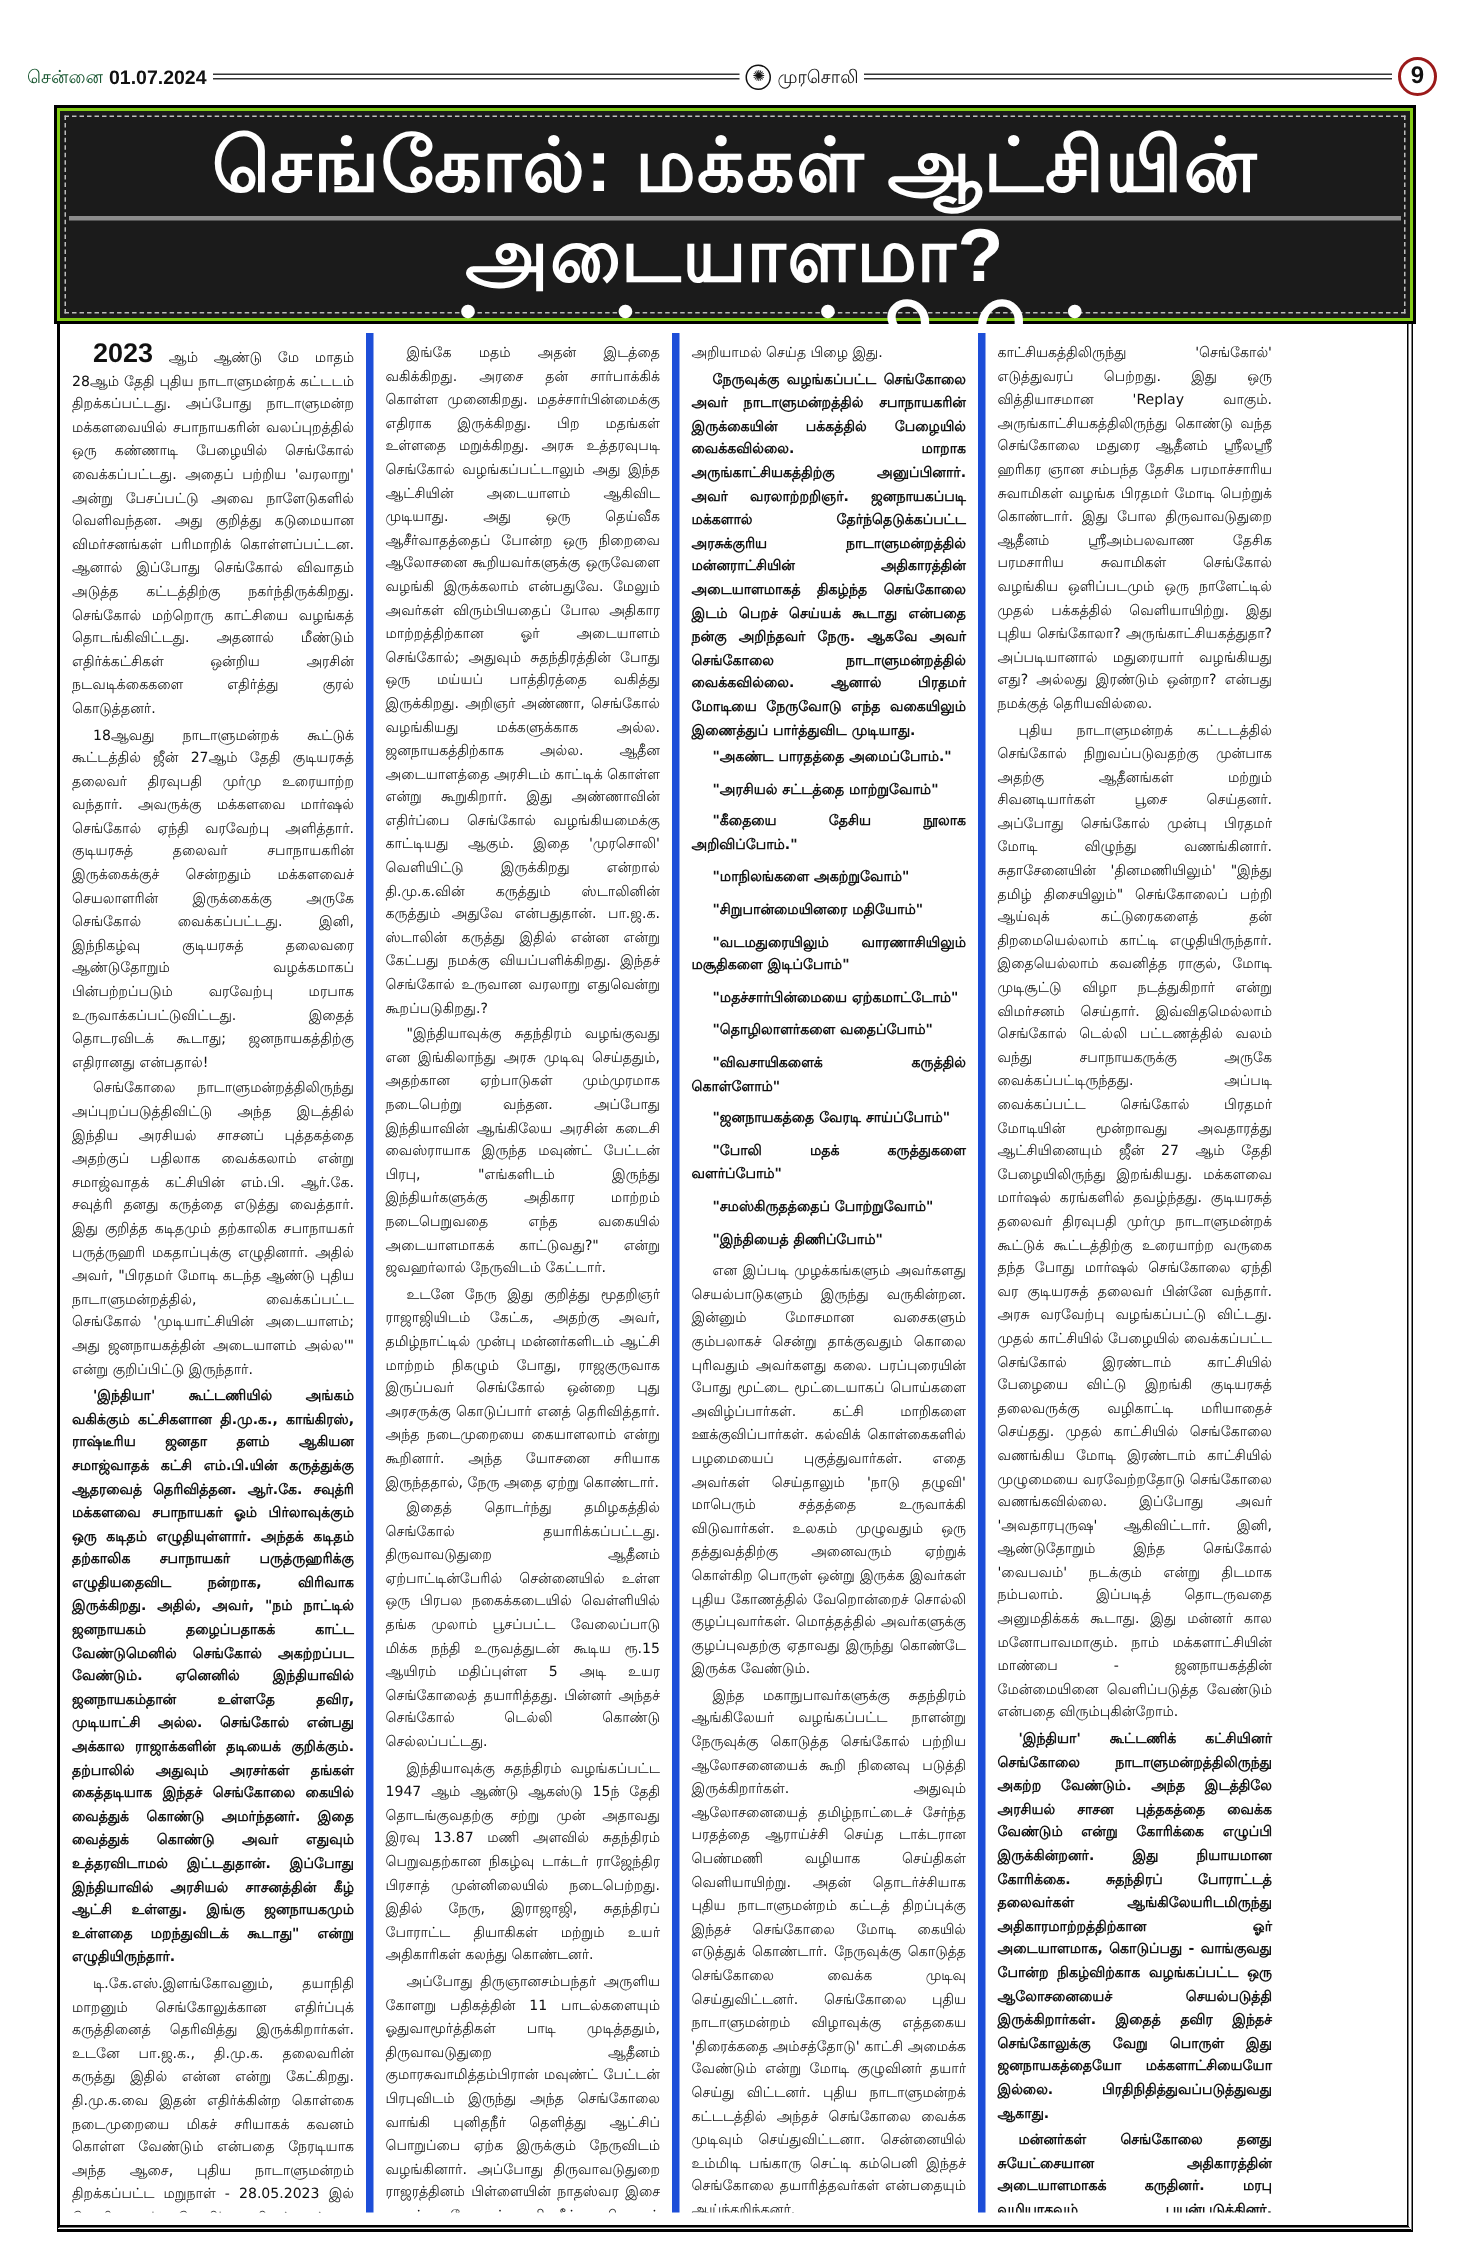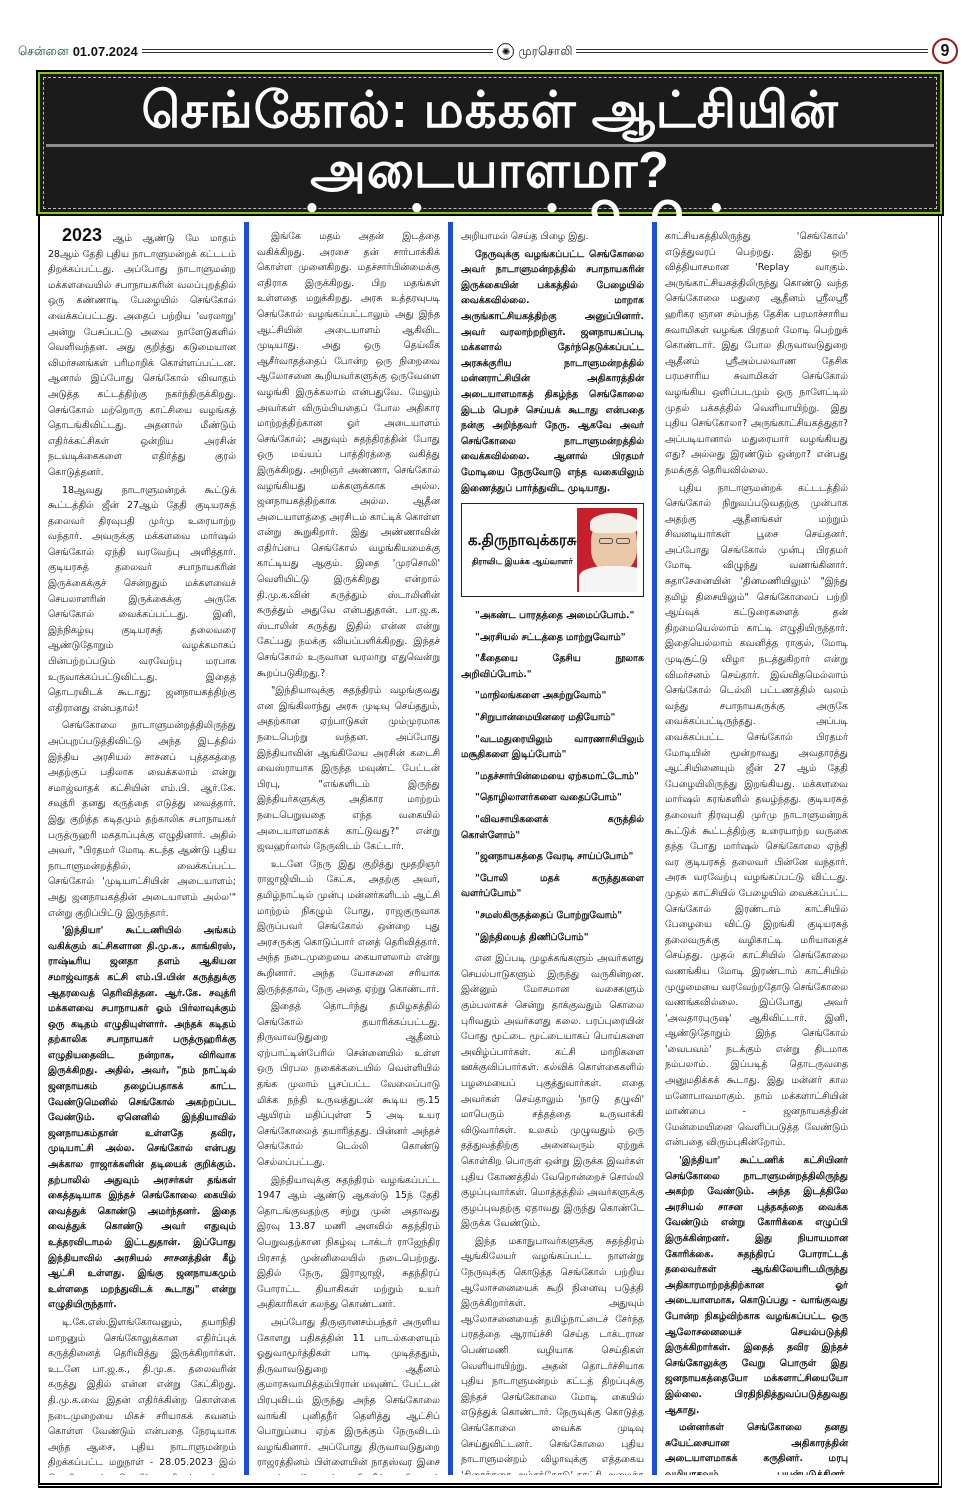--- a/index.html
+++ b/index.html
@@ -85,33 +85,20 @@
       <p>இந்தியாவுக்கு சுதந்திரம் வழங்கப்பட்ட 1947 ஆம் ஆண்டு ஆகஸ்டு 15ந் தேதி தொடங்குவதற்கு சற்று முன் அதாவது இரவு 13.87 மணி அளவில் சுதந்திரம் பெறுவதற்கான நிகழ்வு டாக்டர் ராஜேந்திர பிரசாத் முன்னிலையில் நடைபெற்றது. இதில் நேரு, இராஜாஜி, சுதந்திரப் போராட்ட தியாகிகள் மற்றும் உயர் அதிகாரிகள் கலந்து கொண்டனர்.</p>
       <p>அப்போது திருஞானசம்பந்தர் அருளிய கோளறு பதிகத்தின் 11 பாடல்களையும் ஓதுவாமூர்த்திகள் பாடி முடித்ததும், திருவாவடுதுறை ஆதீனம் குமாரசுவாமித்தம்பிரான் மவுண்ட் பேட்டன் பிரபுவிடம் இருந்து அந்த செங்கோலை வாங்கி புனிதநீர் தெளித்து ஆட்சிப் பொறுப்பை ஏற்க இருக்கும் நேருவிடம் வழங்கினார். அப்போது திருவாவடுதுறை ராஜரத்தினம் பிள்ளையின் நாதஸ்வர இசை முழங்க நேருவுக்கு திருநீற்று பிரசாதம் வழங்கி சந்தன மாலை அணிவிக்கப்பட்டது.</p>
       <p>ஆங்கிலேயர்கள் இந்தியாவுக்கு விடுதலை அளித்ததன் அடையாளமாக வழங்கப்பட்ட அந்தச் செங்கோல் உத்தரப்பிரதேச மாநிலம் அலகாபாத்தில் உள்ள அருங்காட்சியகத்தில், நேரு பரிசாகப் பெற்ற மற்ற பொருட்களுடன் வைக்கப்பட்டு இருந்தது. அதைத்தான் இன்று நடைபெறும் விழாவில் தமிழக ஆதீனகர்த்தகர்களிடம் இருந்து பிரதமர் மோடி பெற்றுக் கொள்கிறார்"</p>
 
     </div>
 
     <div class="col">
       <p style="text-indent:0">அறியாமல் செய்த பிழை இது.</p>
       <p class="bold">நேருவுக்கு வழங்கப்பட்ட செங்கோலை அவர் நாடாளுமன்றத்தில் சபாநாயகரின் இருக்கையின் பக்கத்தில் பேழையில் வைக்கவில்லை. மாறாக அருங்காட்சியகத்திற்கு அனுப்பினார். அவர் வரலாற்றறிஞர். ஜனநாயகப்படி மக்களால் தேர்ந்தெடுக்கப்பட்ட அரசுக்குரிய நாடாளுமன்றத்தில் மன்னராட்சியின் அதிகாரத்தின் அடையாளமாகத் திகழ்ந்த செங்கோலை இடம் பெறச் செய்யக் கூடாது என்பதை நன்கு அறிந்தவர் நேரு. ஆகவே அவர் செங்கோலை நாடாளுமன்றத்தில் வைக்கவில்லை. ஆனால் பிரதமர் மோடியை நேருவோடு எந்த வகையிலும் இணைத்துப் பார்த்துவிட முடியாது.</p>
 
-      <div class="author-box">
-        <div class="author-text">
-          <div class="author-name">க.திருநாவுக்கரசு</div>
-          <div class="author-role">திராவிட இயக்க ஆய்வாளர்</div>
-        </div>
-        <div class="author-photo">
-          <div class="ap-head"></div>
-          <div class="ap-hair"></div>
-          <div class="ap-glass" style="left:22px"></div>
-          <div class="ap-glass" style="left:39px"></div>
-          <div class="ap-shirt"></div>
-        </div>
-      </div>
 
       <div class="slogans">
         <p>"அகண்ட பாரதத்தை அமைப்போம்."</p>
         <p>"அரசியல் சட்டத்தை மாற்றுவோம்"</p>
         <p>"கீதையை தேசிய நூலாக அறிவிப்போம்."</p>
         <p>"மாநிலங்களை அகற்றுவோம்"</p>
         <p>"சிறுபான்மையினரை மதியோம்"</p>
         <p>"வடமதுரையிலும் வாரணாசியிலும் மசூதிகளை இடிப்போம்"</p>
         <p>"மதச்சார்பின்மையை ஏற்கமாட்டோம்"</p>
         <p>"தொழிலாளர்களை வதைப்போம்"</p>

